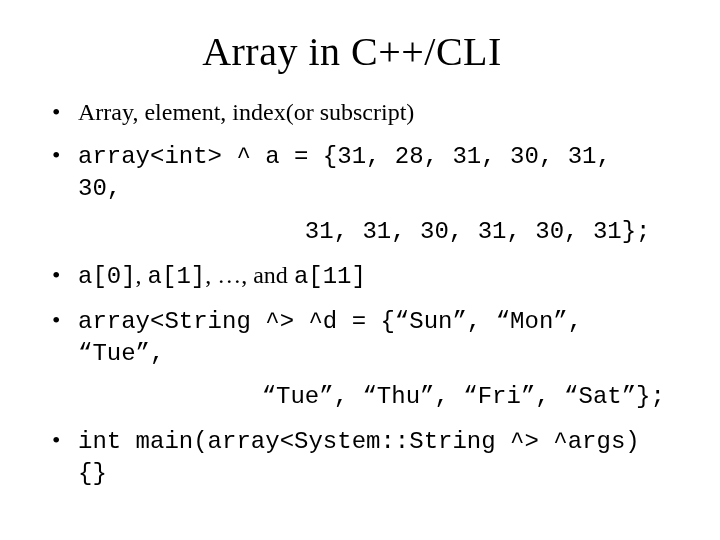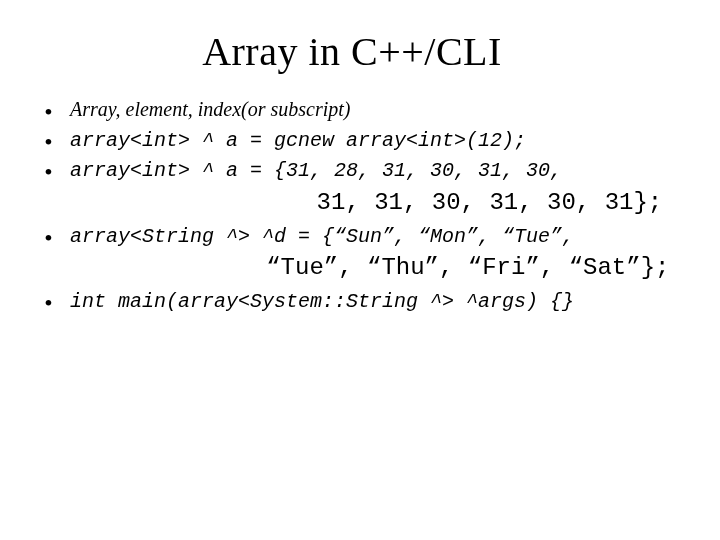--- a/index.html
+++ b/index.html
@@ -25,48 +25,49 @@
     letter-spacing: 0.5px;
   }
   ul.bullets {
     list-style: none;
     margin: 0;
     padding: 0 0 0 6px;
   }
   ul.bullets > li {
     position: relative;
     padding-left: 30px;
-    font-size: 20px;
+    font-size: 24px;
     line-height: 1.28;
-    margin: 4px;
-    font-style: italic;
+    margin: 12px;
   }
   ul.bullets > li::before {
     content: "•";
     position: absolute;
     left: 4px;
     top: 0;
     font-size: 24px;
     line-height: 1.28;
   }
   .serif { font-family: Garamond, "Times New Roman", Times, serif; }
   .mono  { font-family: "Courier New", Courier, monospace; }
-  .cont  { padding-left: 30px; font-size: 24px; line-height: 1.28; white-space: pre; text-align: center; }
+  .cont  { padding-left: 30px; font-size: 24px; line-height: 1.28; white-space: pre; }
 </style>
 </head>
 <body>
 
 <div class="slide">
   <h1 class="title">Array in C++/CLI</h1>
   <ul class="bullets">
     <li><span class="serif">Array, element, index(or subscript)</span></li>
-    <li><span class="mono">array&lt;int&gt; ^ a = gcnew array&lt;int&gt;(12);</span></li>
     <li><span class="mono">array&lt;int&gt; ^ a = {31, 28, 31, 30, 31, 30,</span></li>
   </ul>
   <div class="cont mono">                 31, 31, 30, 31, 30, 31};</div>
   <ul class="bullets">
+    <li>
+      <span class="mono">a[0]</span><span class="serif">, </span><span class="mono">a[1]</span><span class="serif">, …, </span><span class="serif">and </span><span class="mono">a[11]</span>
+    </li>
     <li><span class="mono">array&lt;String ^&gt; ^d = {“Sun”, “Mon”, “Tue”,</span></li>
   </ul>
   <div class="cont mono">              “Tue”, “Thu”, “Fri”, “Sat”};</div>
   <ul class="bullets">
     <li><span class="mono">int main(array&lt;System::String ^&gt; ^args) {}</span></li>
   </ul>
 </div>
 
 </body></html>

